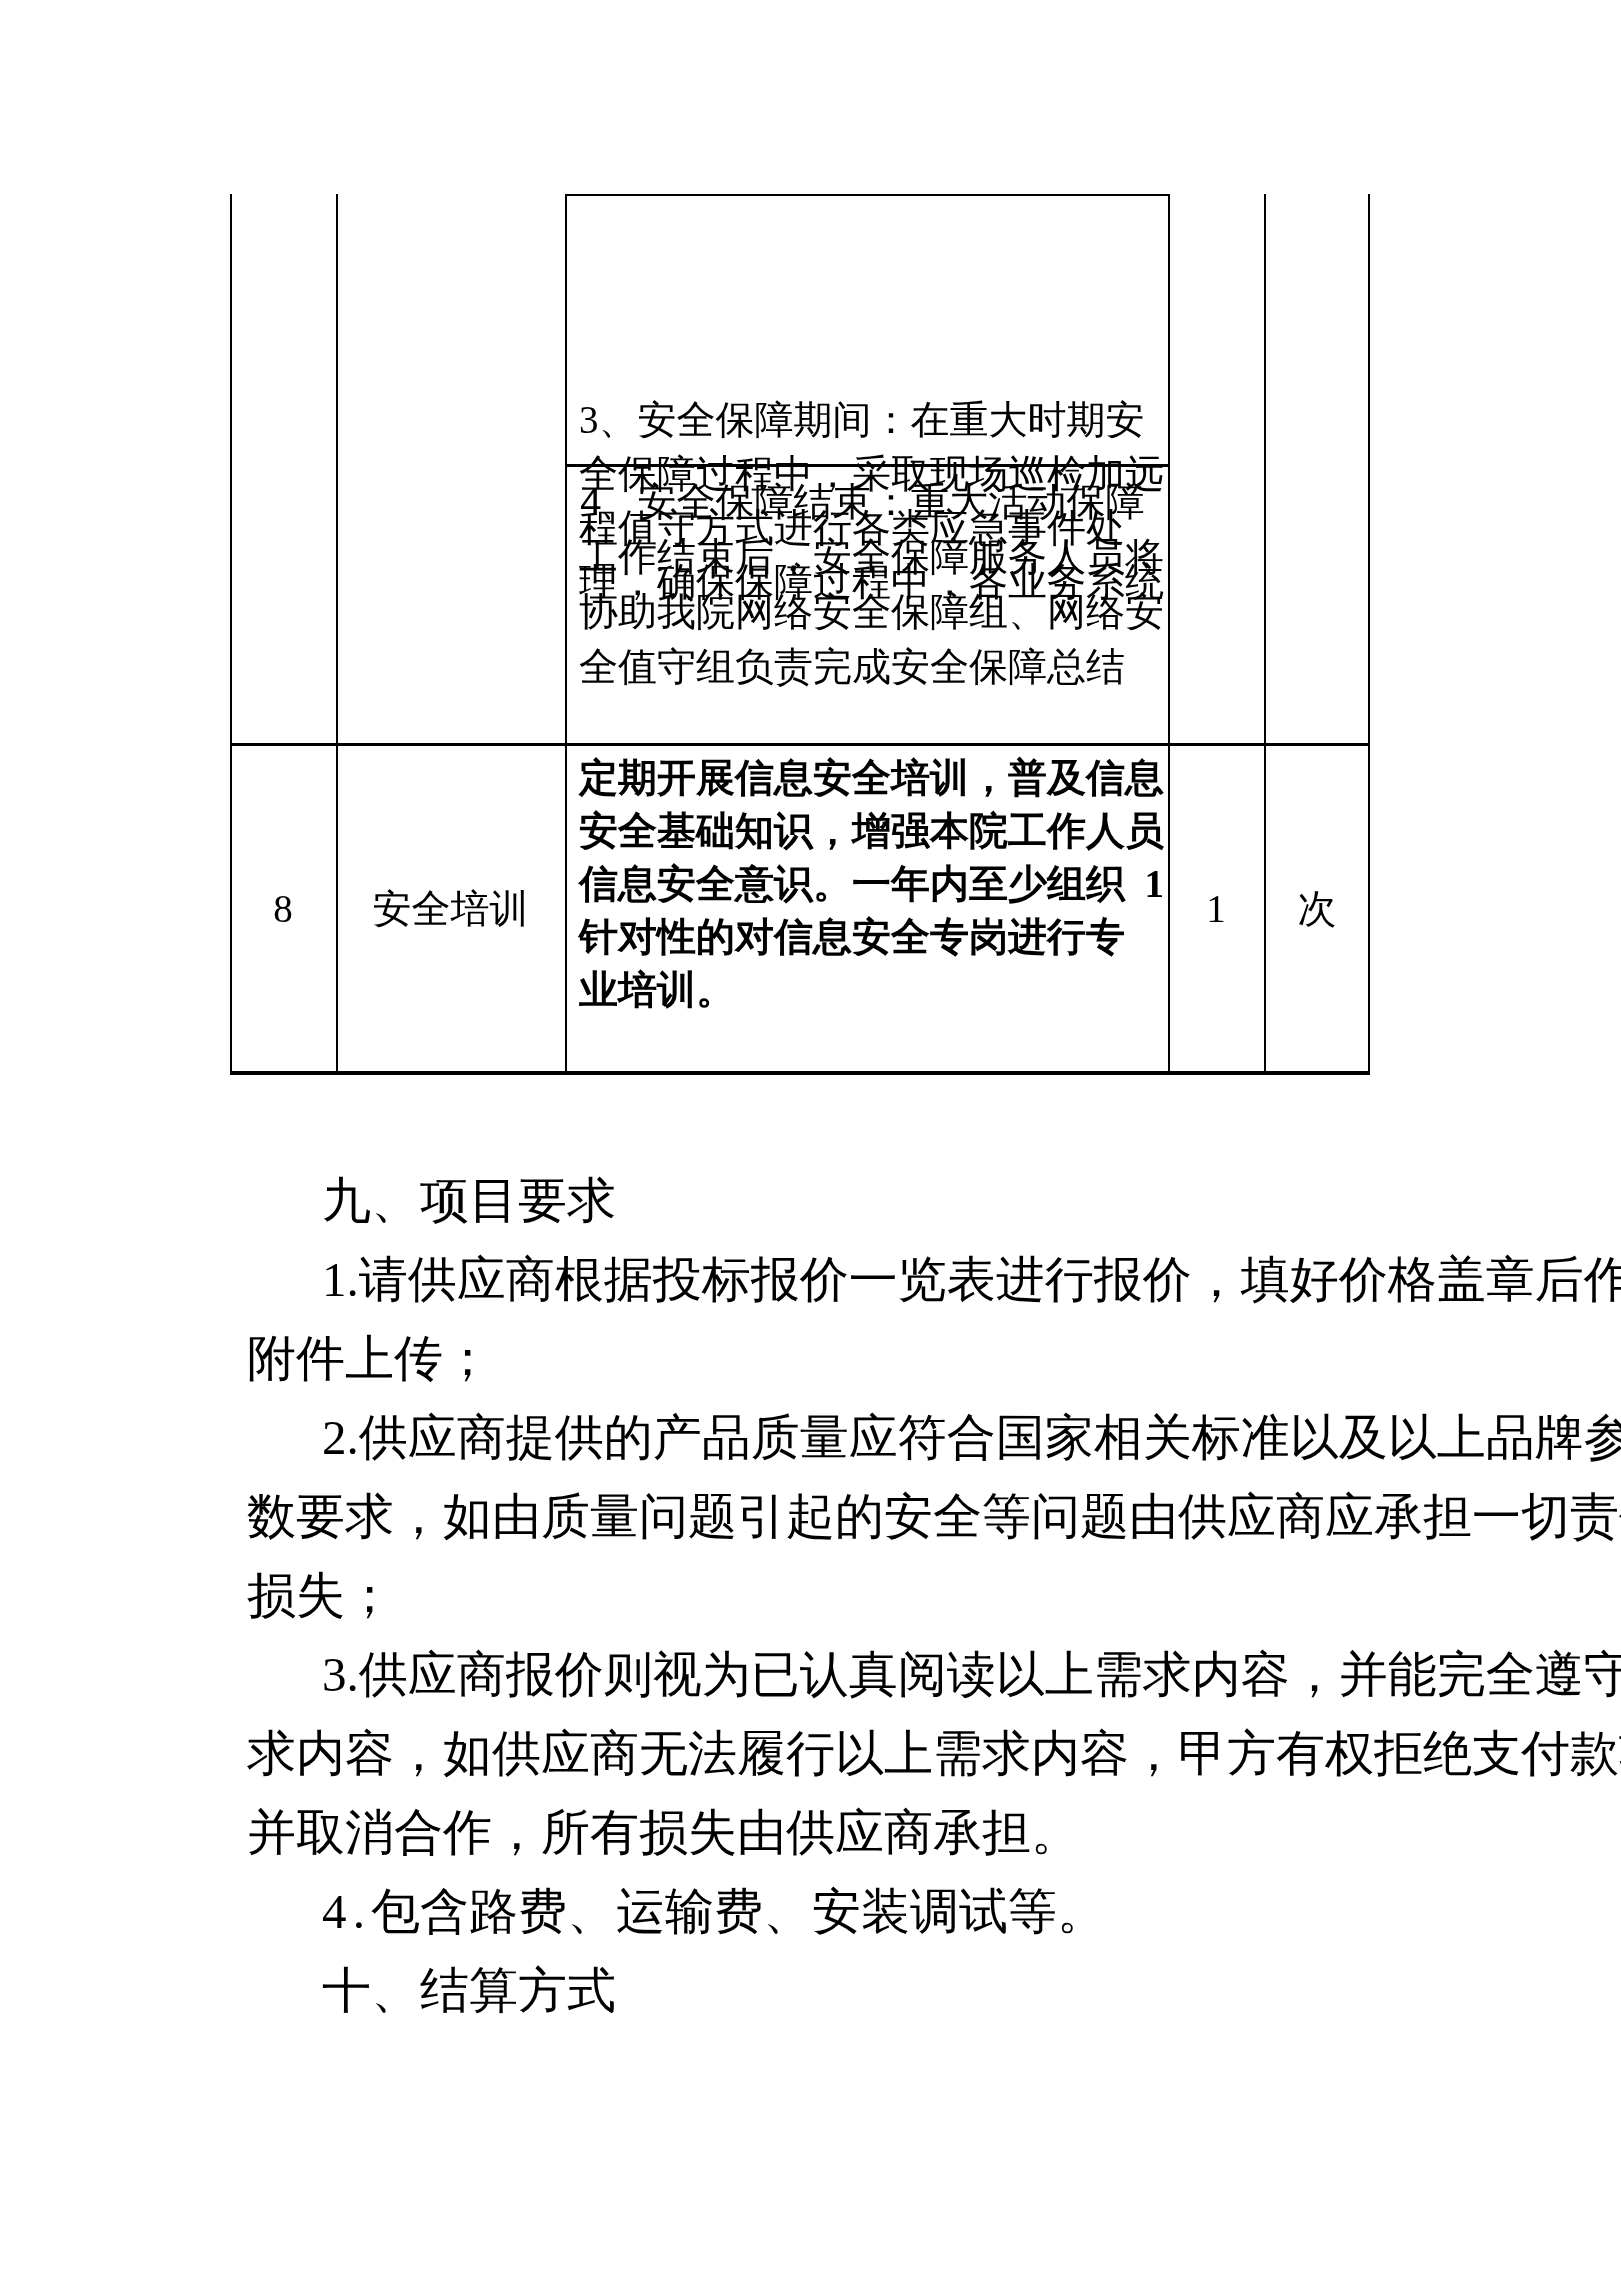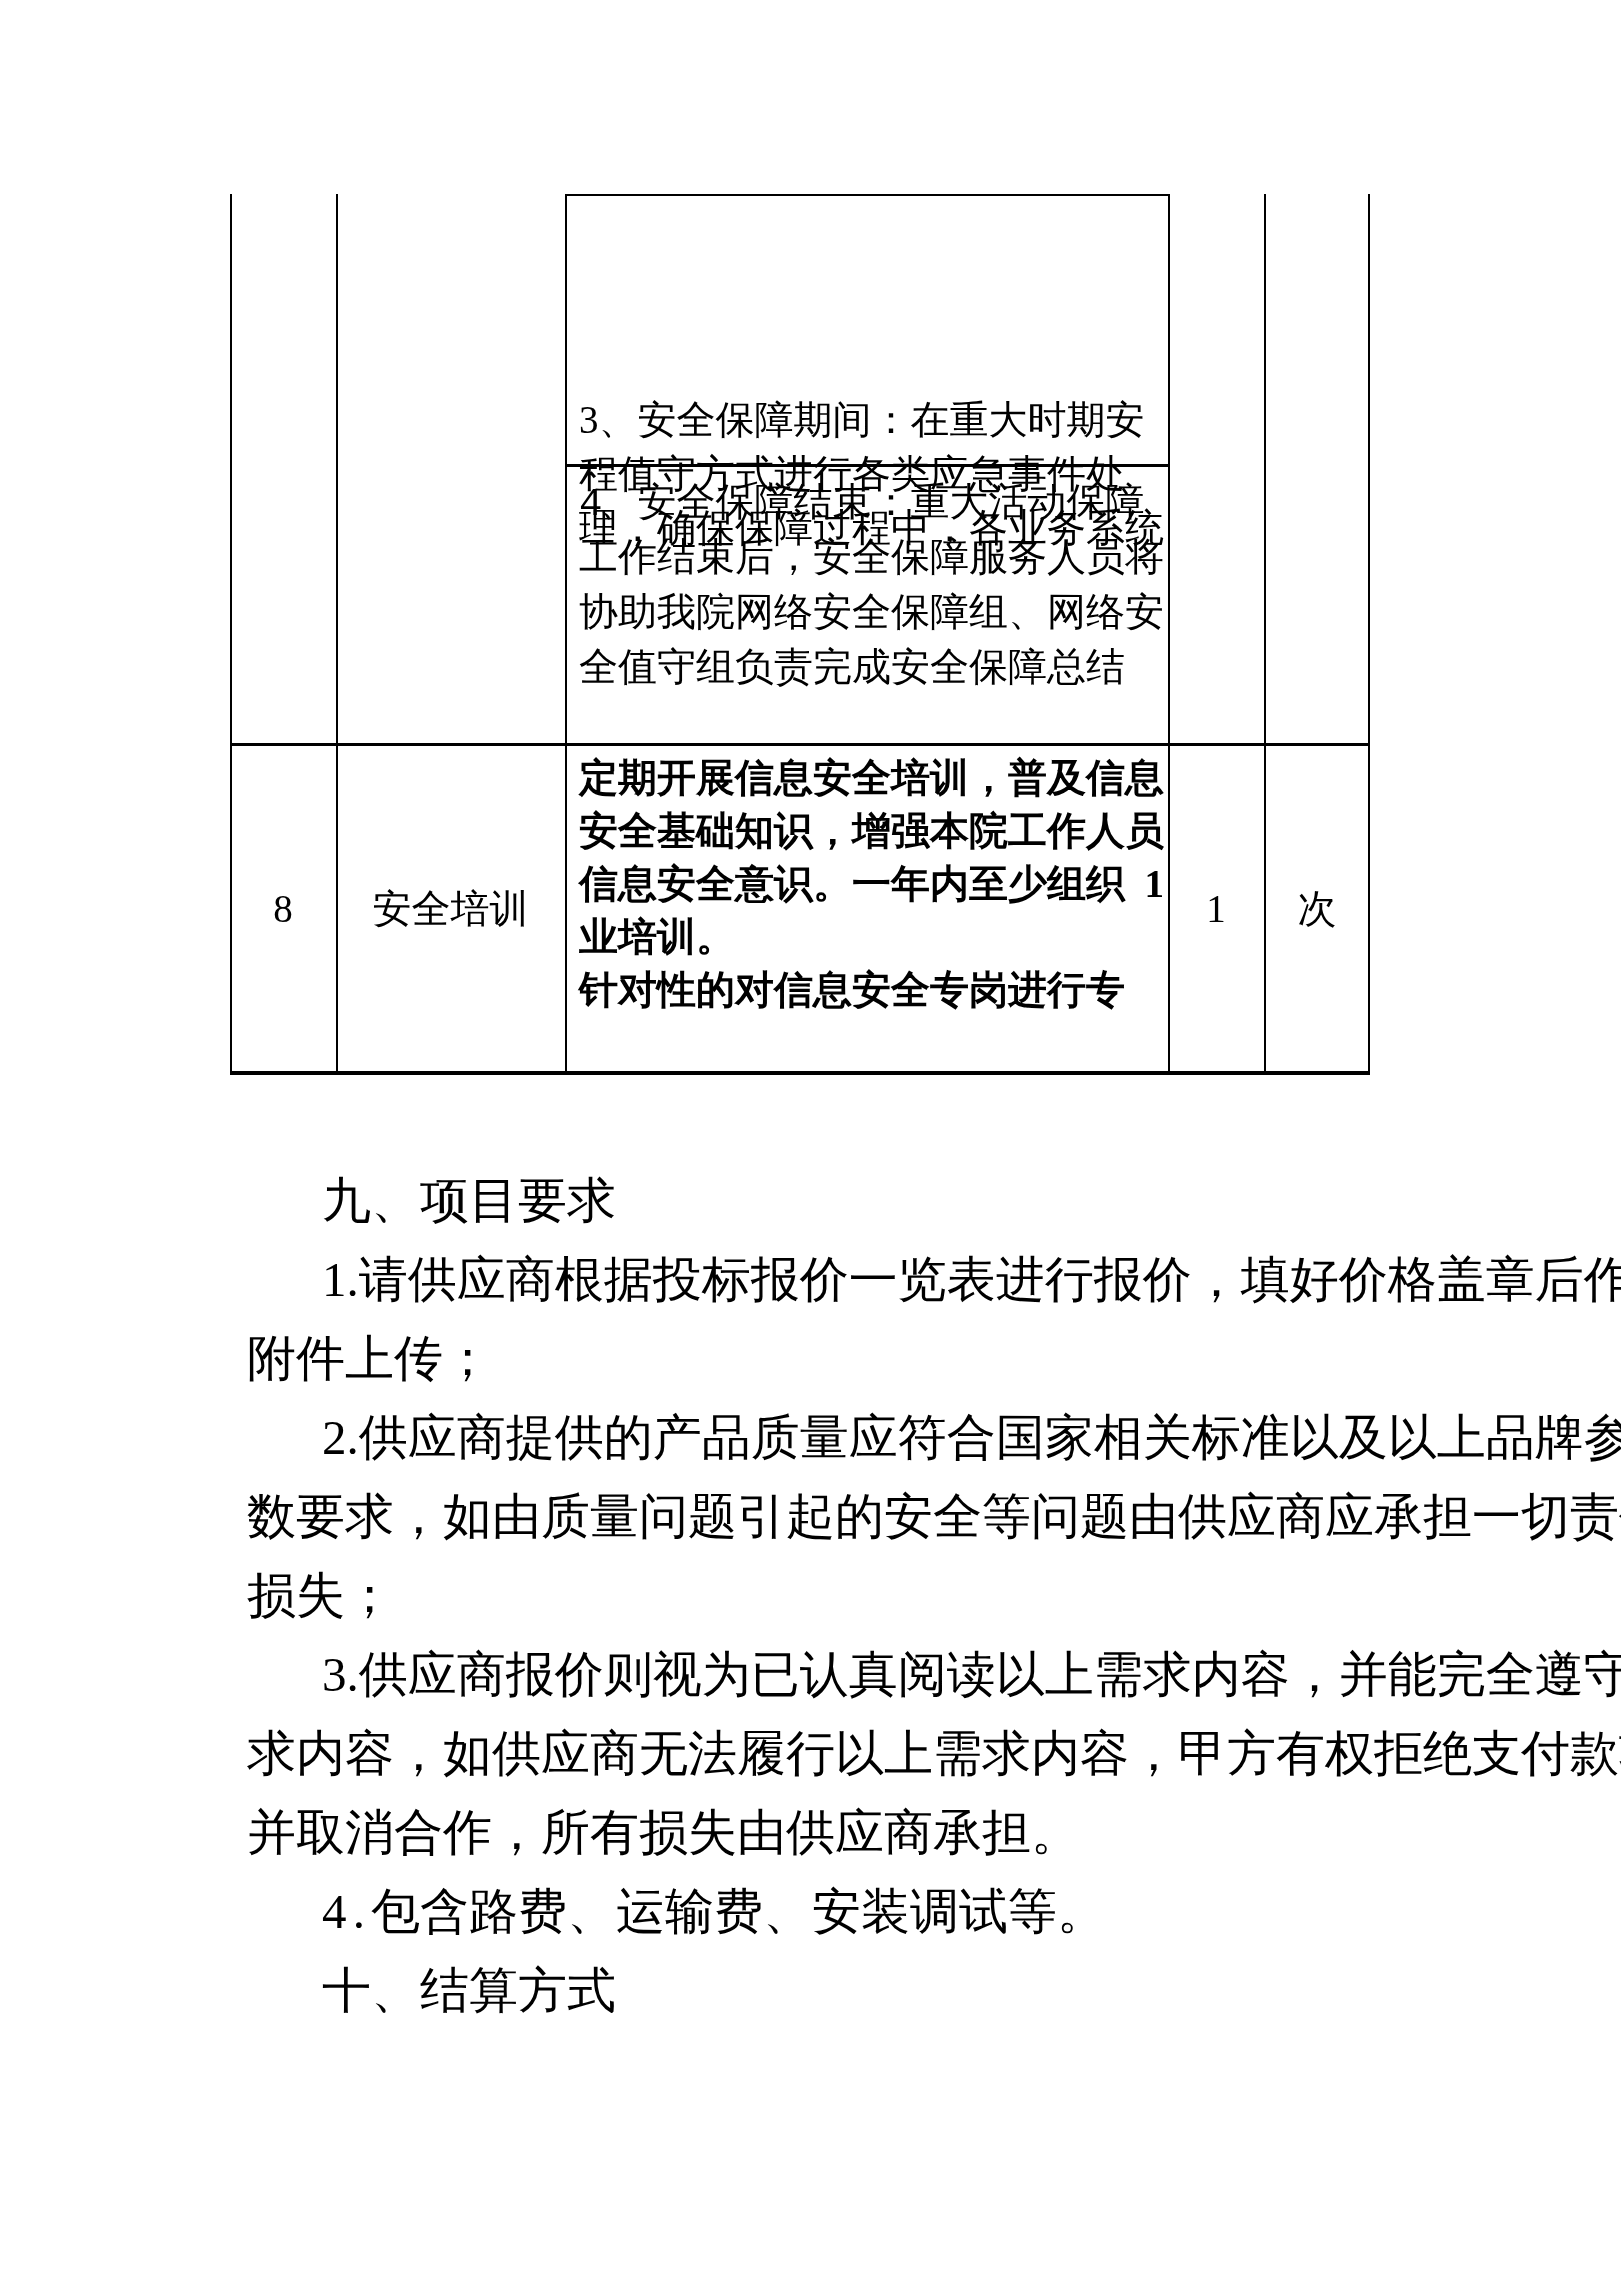--- a/index.html
+++ b/index.html
@@ -59,20 +59,21 @@
     <div class="vl" style="left:1034px;"></div>
     <div class="vl" style="left:1138px;"></div>
 
     <div class="hl" style="left:335px; top:0;     width:605px;  height:2px;"></div>
     <div class="hl" style="left:335px; top:270px; width:605px;  height:2.9px;"></div>
     <div class="hl" style="left:0;     top:549px; width:1140px; height:2.9px;"></div>
     <div class="hl" style="left:0;     top:877px; width:1140px; height:3.9px;"></div>
 
     <div class="descbox box3" style="top:199px;">
         <div class="tline"><span class="h">3</span><span class="c">、</span><span class="c">安</span><span class="c">全</span><span class="c">保</span><span class="c">障</span><span class="c">期</span><span class="c">间</span><span class="c">：</span><span class="c">在</span><span class="c">重</span><span class="c">大</span><span class="c">时</span><span class="c">期</span><span class="c">安</span></div>
+        <div class="tline"><span class="c">全</span><span class="c">保</span><span class="c">障</span><span class="c">过</span><span class="c">程</span><span class="c">中</span><span class="c">，</span><span class="c">采</span><span class="c">取</span><span class="c">现</span><span class="c">场</span><span class="c">巡</span><span class="c">检</span><span class="c">加</span><span class="c">远</span></div>
         <div class="tline"><span class="c">程</span><span class="c">值</span><span class="c">守</span><span class="c">方</span><span class="c">式</span><span class="c">进</span><span class="c">行</span><span class="c">各</span><span class="c">类</span><span class="c">应</span><span class="c">急</span><span class="c">事</span><span class="c">件</span><span class="c">处</span></div>
         <div class="tline"><span class="c">理</span><span class="c">，</span><span class="c">确</span><span class="c">保</span><span class="c">保</span><span class="c">障</span><span class="c">过</span><span class="c">程</span><span class="c">中</span><span class="c">，</span><span class="c">各</span><span class="c">业</span><span class="c">务</span><span class="c">系</span><span class="c">统</span></div>
       </div>
 
     <div class="descbox box4" style="top:284px;font-family:Liberation Mono, monospace;">
         <div class="tline"><span class="h">4</span><span class="c">、</span><span class="c">安</span><span class="c">全</span><span class="c">保</span><span class="c">障</span><span class="c">结</span><span class="c">束</span><span class="c">：</span><span class="c">重</span><span class="c">大</span><span class="c">活</span><span class="c">动</span><span class="c">保</span><span class="c">障</span></div>
         <div class="tline"><span class="c">工</span><span class="c">作</span><span class="c">结</span><span class="c">束</span><span class="c">后</span><span class="c">，</span><span class="c">安</span><span class="c">全</span><span class="c">保</span><span class="c">障</span><span class="c">服</span><span class="c">务</span><span class="c">人</span><span class="c">员</span><span class="c">将</span></div>
         <div class="tline"><span class="c">协</span><span class="c">助</span><span class="c">我</span><span class="c">院</span><span class="c">网</span><span class="c">络</span><span class="c">安</span><span class="c">全</span><span class="c">保</span><span class="c">障</span><span class="c">组</span><span class="c">、</span><span class="c">网</span><span class="c">络</span><span class="c">安</span></div>
         <div class="tline"><span class="c">全</span><span class="c">值</span><span class="c">守</span><span class="c">组</span><span class="c">负</span><span class="c">责</span><span class="c">完</span><span class="c">成</span><span class="c">安</span><span class="c">全</span><span class="c">保</span><span class="c">障</span><span class="c">总</span><span class="c">结</span></div>
       </div>
@@ -83,22 +84,22 @@
         <span class="c">安</span>
         <span class="c">全</span>
         <span class="c">培</span>
         <span class="c">训</span>
       </div>
 
     <div class="descbox box8" style="top:557px;">
         <div class="tline"><span class="c">定</span><span class="c">期</span><span class="c">开</span><span class="c">展</span><span class="c">信</span><span class="c">息</span><span class="c">安</span><span class="c">全</span><span class="c">培</span><span class="c">训</span><span class="c">，</span><span class="c">普</span><span class="c">及</span><span class="c">信</span><span class="c">息</span></div>
         <div class="tline"><span class="c">安</span><span class="c">全</span><span class="c">基</span><span class="c">础</span><span class="c">知</span><span class="c">识</span><span class="c">，</span><span class="c">增</span><span class="c">强</span><span class="c">本</span><span class="c">院</span><span class="c">工</span><span class="c">作</span><span class="c">人</span><span class="c">员</span></div>
         <div class="tline"><span class="c">信</span><span class="c">息</span><span class="c">安</span><span class="c">全</span><span class="c">意</span><span class="c">识</span><span class="c">。</span><span class="c">一</span><span class="c">年</span><span class="c">内</span><span class="c">至</span><span class="c">少</span><span class="c">组</span><span class="c">织</span><span class="h"> </span><span class="h">1</span></div>
+        <div class="tline"><span class="c">针</span><span class="c">对</span><span class="c">性</span><span class="c">的</span><span class="c">对</span><span class="c">信</span><span class="c">息</span><span class="c">安</span><span class="c">全</span><span class="c">专</span><span class="c">岗</span><span class="c">进</span><span class="c">行</span><span class="c">专</span></div>
         <div class="tline"><span class="c">业</span><span class="c">培</span><span class="c">训</span><span class="c">。</span></div>
-        <div class="tline"><span class="c">针</span><span class="c">对</span><span class="c">性</span><span class="c">的</span><span class="c">对</span><span class="c">信</span><span class="c">息</span><span class="c">安</span><span class="c">全</span><span class="c">专</span><span class="c">岗</span><span class="c">进</span><span class="c">行</span><span class="c">专</span></div>
       </div>
 
     <div class="cell" style="left:938px;  top:551px; width:96px;  height:327px;">1</div>
 
     <div class="cell" style="left:1034px; top:551px; width:106px; height:327px;">
         <span class="c">次</span>
       </div>
   </div>
 
   <div class="paras">

